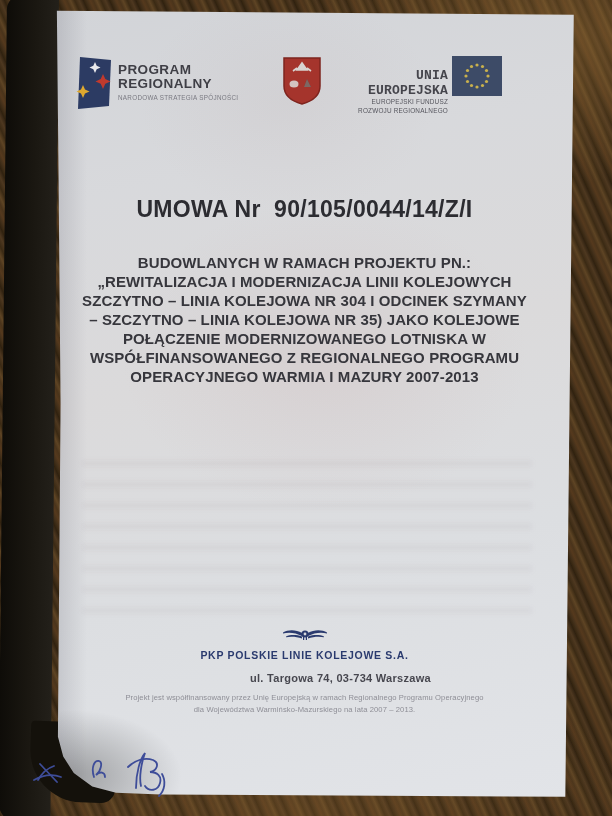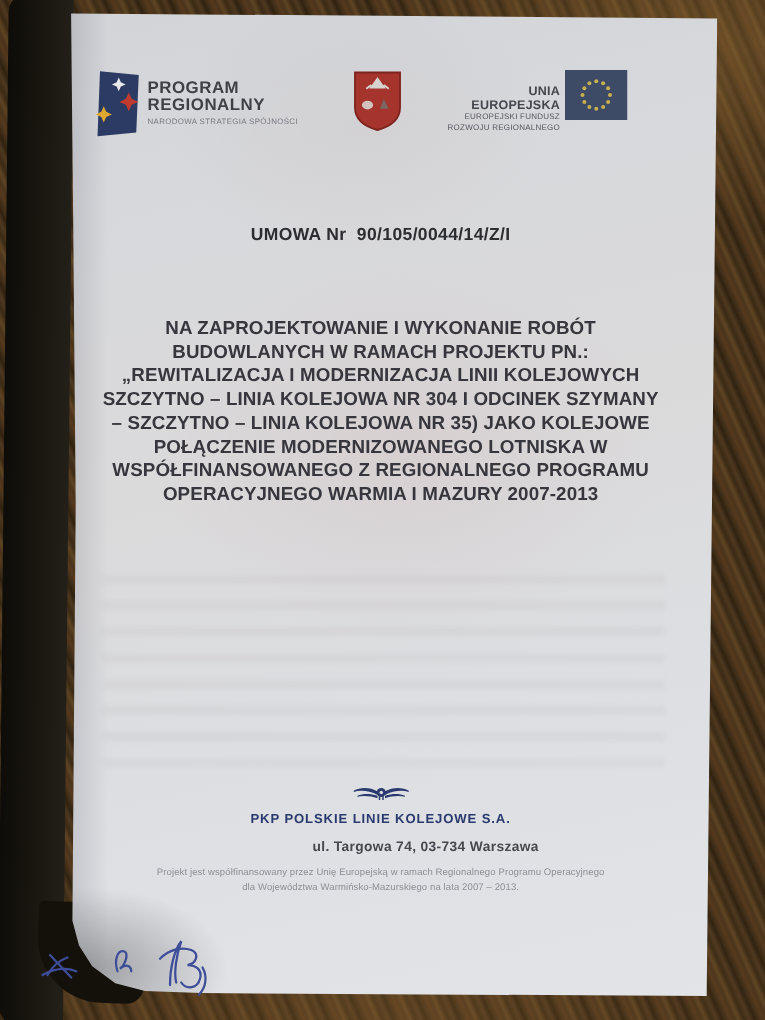--- a/index.html
+++ b/index.html
@@ -42,27 +42,27 @@
   }
   .content{position:absolute;left:2px;top:0;width:505px;text-align:center;}
   
   .hdr{position:absolute;top:0;left:0;width:100%;height:120px;}
   .nss-flag{position:absolute;left:24px;top:46px;}
   .nss-text{position:absolute;left:66px;top:55px;text-align:left;}
   .nss-title{font-size:13.5px;font-weight:bold;color:#3f3f46;line-height:14px;letter-spacing:0.4px;}
   .nss-sub{font-size:6.3px;color:#797981;letter-spacing:0.3px;margin-top:3px;}
   .herb{position:absolute;left:229px;top:48px;}
   .eu-text{position:absolute;left:306px;top:60px;width:90px;text-align:right;}
-  .eu-l1{font-size:10px;font-weight:bold;color:#45454c;letter-spacing:0.2px;}
+  .eu-l1{font-size:13px;font-weight:bold;color:#45454c;letter-spacing:0.2px;font-family:Liberation Mono, monospace;}
   .eu-l23{font-size:6.4px;color:#55555d;letter-spacing:0.2px;line-height:8.5px;}
   .eu-flag{position:absolute;left:400px;top:48px;}
   
   .doc-title{
-    position:absolute;top:171px;left:0;width:100%;
-    font-size:14px;font-weight:bold;color:#2c2c31;letter-spacing:0.3px;white-space:pre;
+    position:absolute;top:188px;left:0;width:100%;
+    font-size:23px;font-weight:bold;color:#2c2c31;letter-spacing:0.3px;white-space:pre;
   }
   .doc-body{
     position:absolute;top:245px;left:0;width:100%;
     font-size:15px;font-weight:bold;color:#36363c;line-height:19px;letter-spacing:0.1px;
   }
   
   .ghost{
     position:absolute;top:452px;left:30px;width:450px;height:160px;
     background:repeating-linear-gradient(180deg,
       rgba(125,108,115,0.055) 0 7px, transparent 7px 21px);
@@ -134,21 +134,20 @@
               <circle cx="14" cy="20" r="1.6"></circle>
             <circle cx="15.5" cy="14.5" r="1.6"></circle>
               <circle cx="19.5" cy="10.5" r="1.6"></circle>
           </g>
         </svg>
       </div>
 
       <div class="doc-title">UMOWA Nr  90/105/0044/14/Z/I</div>
 
       <div class="doc-body">
-        <div>NA ZAPROJEKTOWANIE I WYKONANIE ROBÓT</div>
         <div>BUDOWLANYCH W RAMACH PROJEKTU PN.:</div>
         <div>„REWITALIZACJA I MODERNIZACJA LINII KOLEJOWYCH</div>
         <div>SZCZYTNO – LINIA KOLEJOWA NR 304 I ODCINEK SZYMANY</div>
         <div>– SZCZYTNO – LINIA KOLEJOWA NR 35) JAKO KOLEJOWE</div>
         <div>POŁĄCZENIE MODERNIZOWANEGO LOTNISKA W</div>
         <div>WSPÓŁFINANSOWANEGO Z REGIONALNEGO PROGRAMU</div>
         <div>OPERACYJNEGO WARMIA I MAZURY 2007-2013</div>
       </div>
 
       <div class="ghost"></div>

